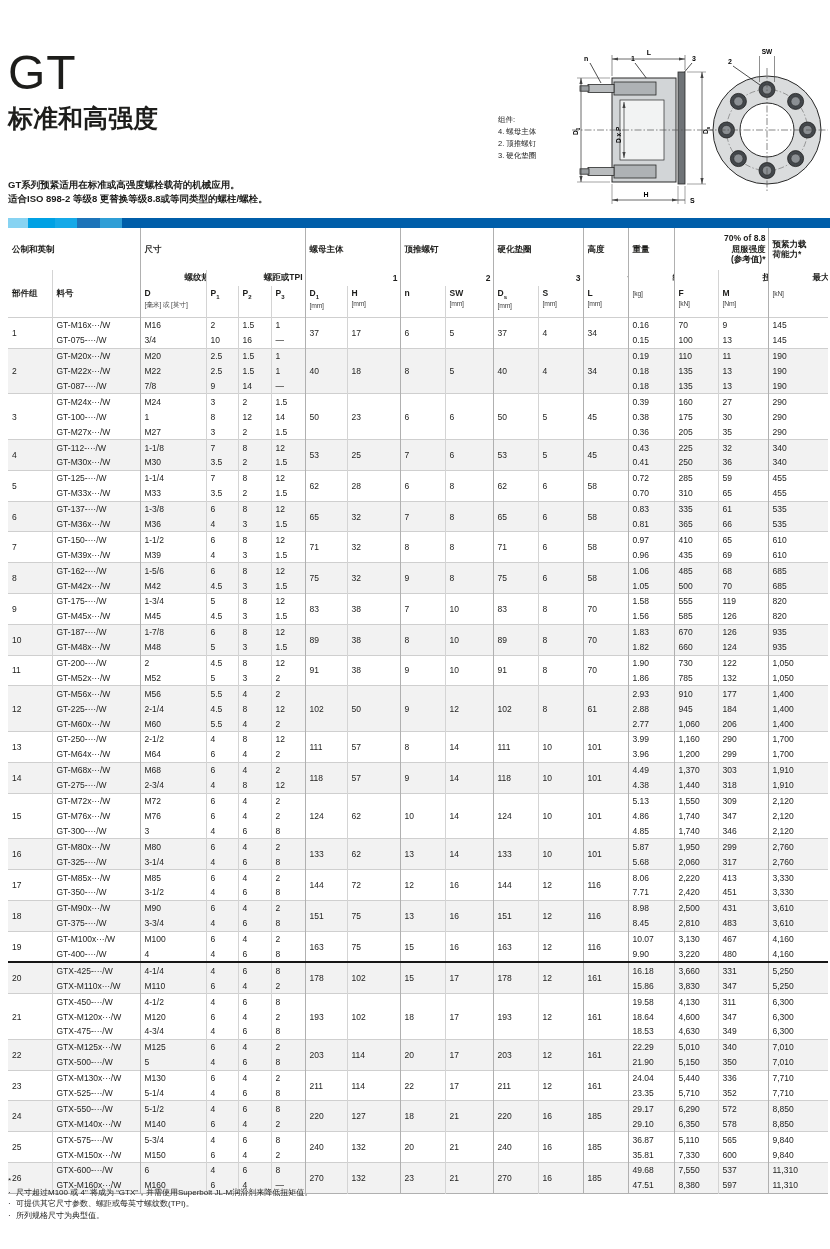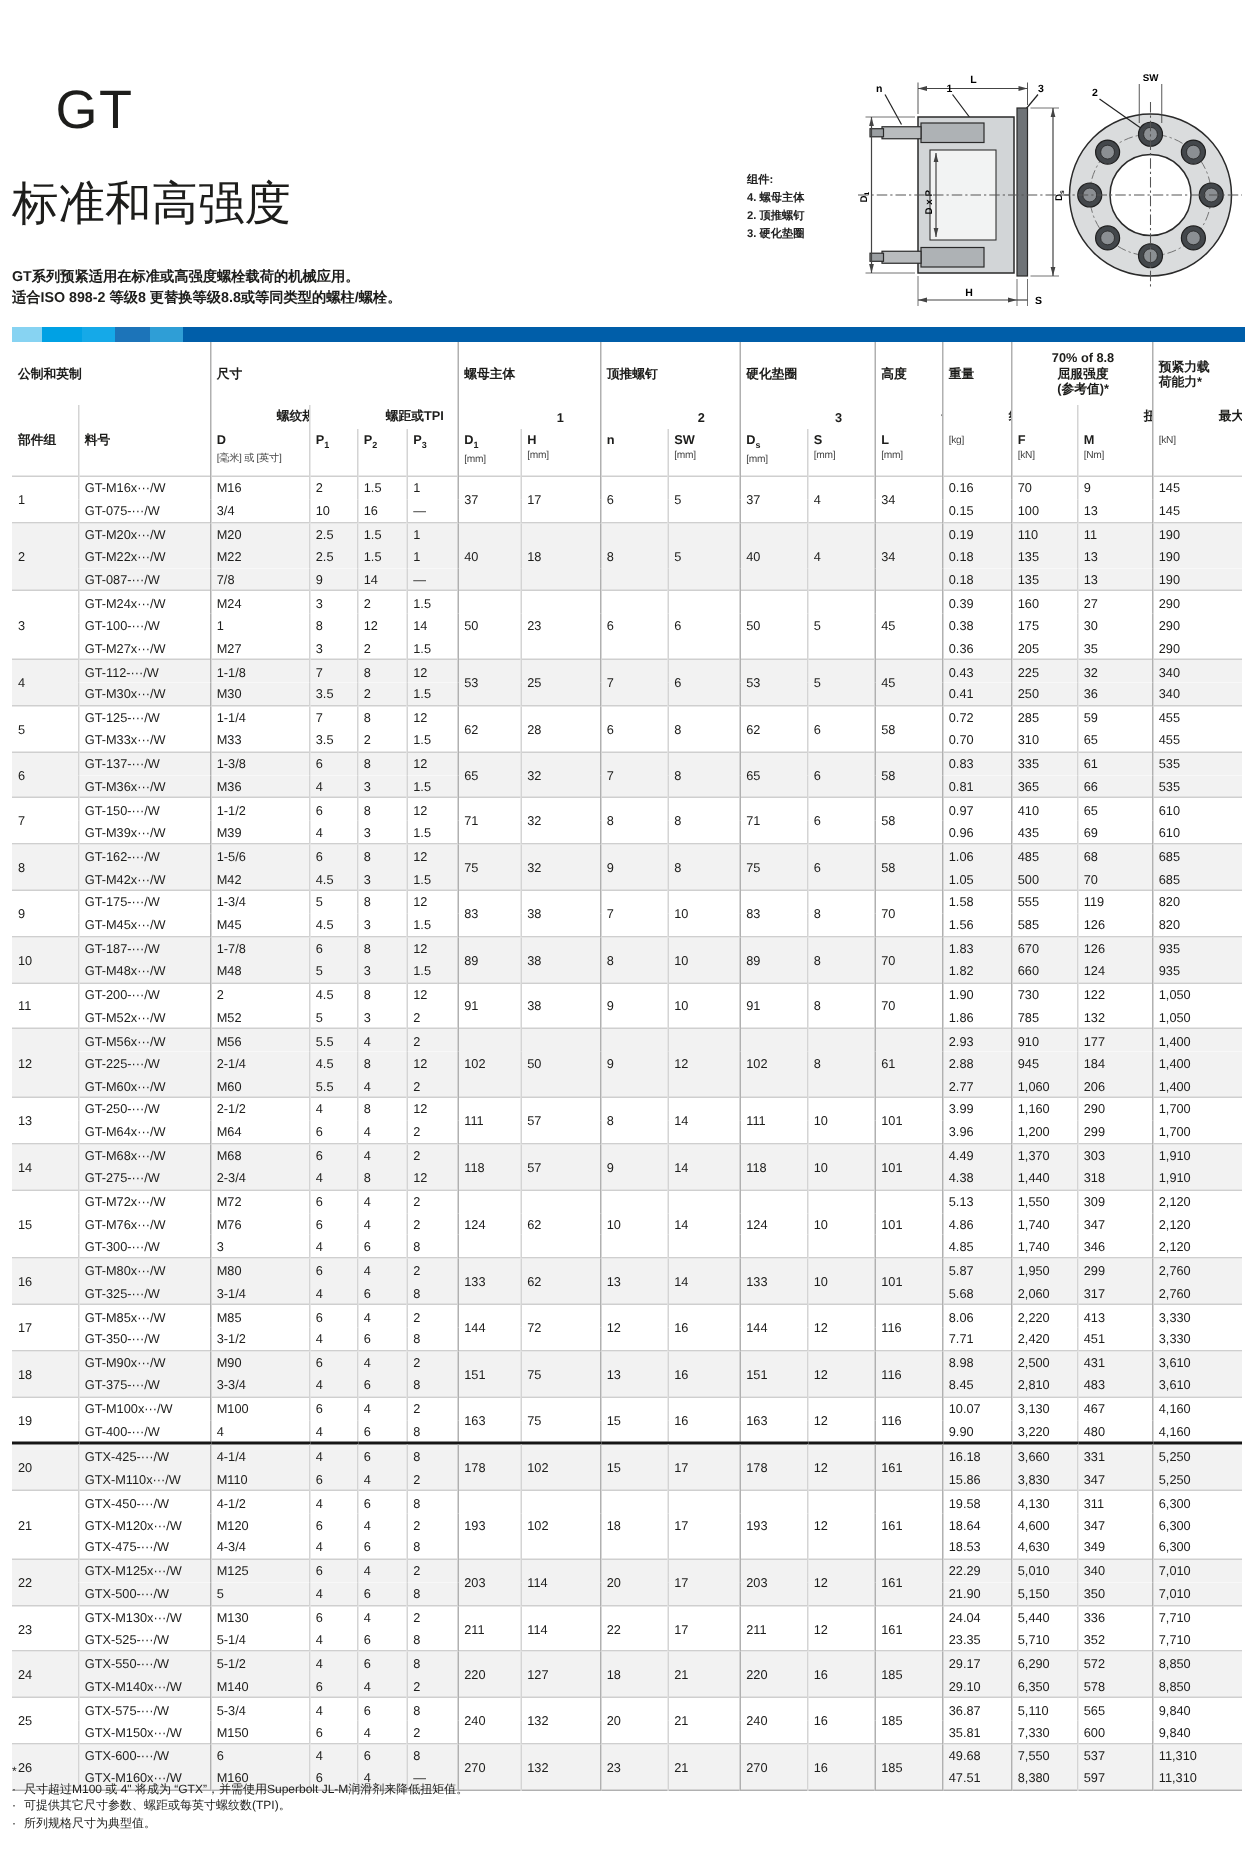--- a/index.html
+++ b/index.html
@@ -1,31 +1,31 @@
 <!DOCTYPE html>
 <html><head>
 <meta charset="utf-8">
 <style>
   html,body{margin:0;padding:0;background:#fff;}
   body{width:830px;height:1249px;position:relative;overflow:hidden;
        font-family:"Liberation Sans","DejaVu Sans",sans-serif;color:#1d1d1b;}
-  .page-title{position:absolute;left:8px;top:48px;font-size:36px;line-height:50px;font-weight:200;letter-spacing:1px;margin-left:29px;}
-  .subtitle{position:absolute;left:8px;top:120px;font-size:31px;line-height:31px;font-weight:400;}
+  .page-title{position:absolute;left:8px;top:48px;font-size:48px;line-height:50px;font-weight:200;letter-spacing:1px;}
+  .subtitle{position:absolute;left:8px;top:103px;font-size:25px;line-height:31px;font-weight:700;}
   .desc{position:absolute;left:8px;top:178px;font-size:9.5px;font-weight:700;line-height:13.5px;}
-  .legend{position:absolute;left:498px;top:114px;font-size:7.5px;line-height:12px;font-weight:700;color:#222;}
+  .legend{position:absolute;left:498px;top:114px;font-size:7.5px;line-height:12px;font-weight:400;color:#222;}
   .drawing{position:absolute;right:0;top:42px;width:276px;height:174px;}
   .bar{position:absolute;left:8px;top:218px;width:822px;height:10px;
        background:linear-gradient(to right,#87d3f2 0 20px,#00a1e4 20px 47px,#15a9e8 47px 69px,#1c74b9 69px 92px,#2f9ed6 92px 114px,#005ea9 114px 100%);}
   .tablewrap{position:absolute;left:8px;top:228px;}
   table{border-collapse:collapse;table-layout:fixed;width:820px;}
   th,td{padding:0;overflow:hidden;white-space:nowrap;}
   thead{border-bottom:1px solid #b0b0b0;}
   thead th{text-align:left;font-size:8.5px;padding:1px 2px 1px 4px;vertical-align:middle;font-weight:700;}
   th.sec{height:40px;white-space:pre-line;line-height:10.5px;}
-  th.ctr{text-align:center;}
+  th.ctr{text-align:right;}
   tr.subrow th{height:14px;padding-left:44px;}
   tr.symrow th{height:28px;vertical-align:top;padding-top:2px;}
   .symrow .u{font-weight:400;color:#444;font-size:6.8px;margin-top:2px;letter-spacing:-0.2px;}
   sub{font-size:6px;}
   tbody td{font-size:8.5px;height:14.9px;padding:0 2px 0 4px;vertical-align:middle;}
   tbody{border-bottom:1px solid #b0b0b0;}
   tr.alt td{background:#f2f2f2;}
   tr.gstart td{border-top:1px solid #cfcfcf;}
   tr.heavy td{border-top:2.5px solid #161616;}
   .bl{border-left:1px solid #d4d4d4;}

